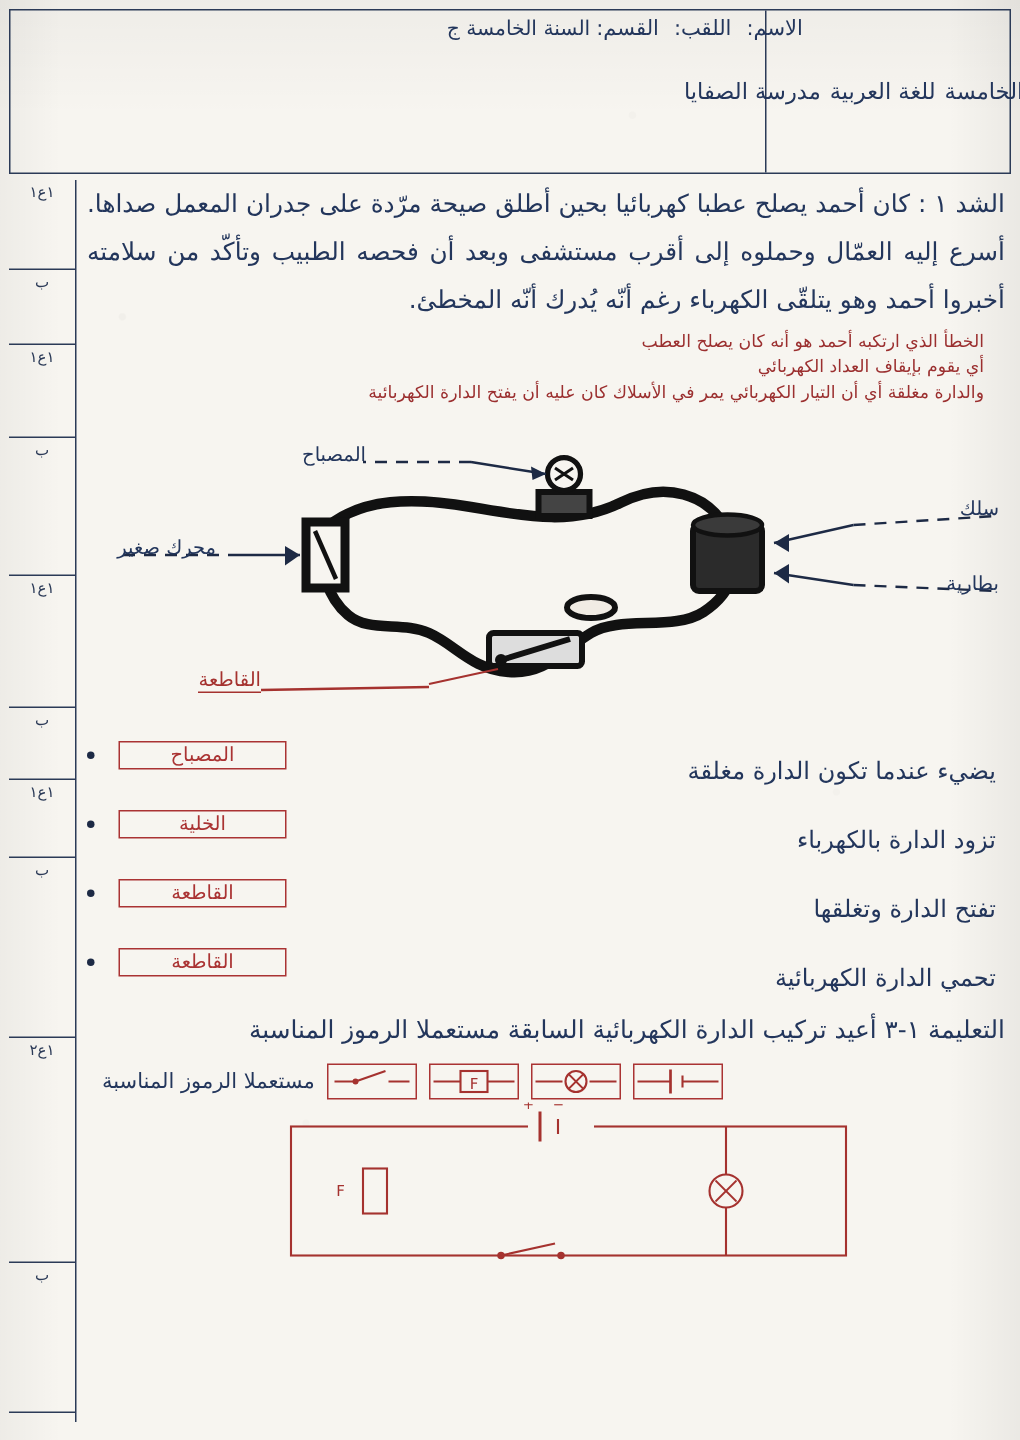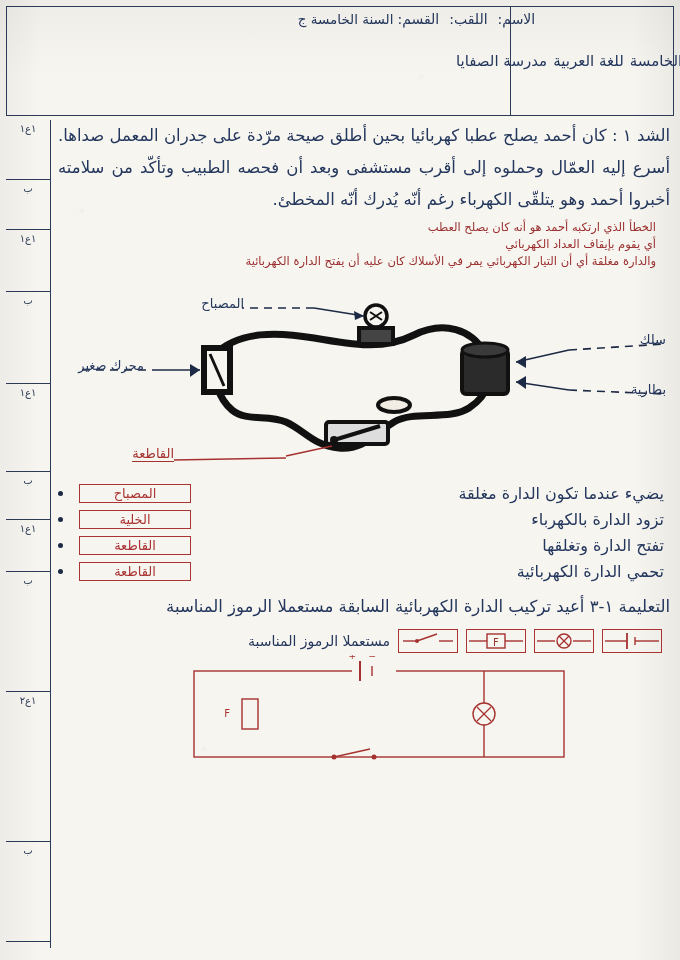--- a/index.html
+++ b/index.html
@@ -164,36 +164,37 @@
   .dot {
     width: 5px; height: 5px;
     background: #1d2a45;
     border-radius: 50%;
     order: 3;
     margin-right: 6px;
   }
   .bullet-text {
     flex: 1;
     letter-spacing: 1.5px;
+    margin-top: 20px;
   }
   .answer-box {
     border: 1.3px solid #a33;
     color: #a33;
     font-size: 13px;
     padding: 1px 12px;
     min-width: 86px;
     text-align: center;
     white-space: nowrap;
   }
 
   
   .symbols-row {
     display: flex;
     flex-direction: row-reverse;
-    justify-content: flex-end;
+    justify-content: flex-start;
     align-items: center;
     gap: 8px;
     margin: 6px 12px 0 4px;
   }
   .sym-box {
     border: 1.3px solid #a33;
     width: 58px;
     height: 22px;
     position: relative;
   }

